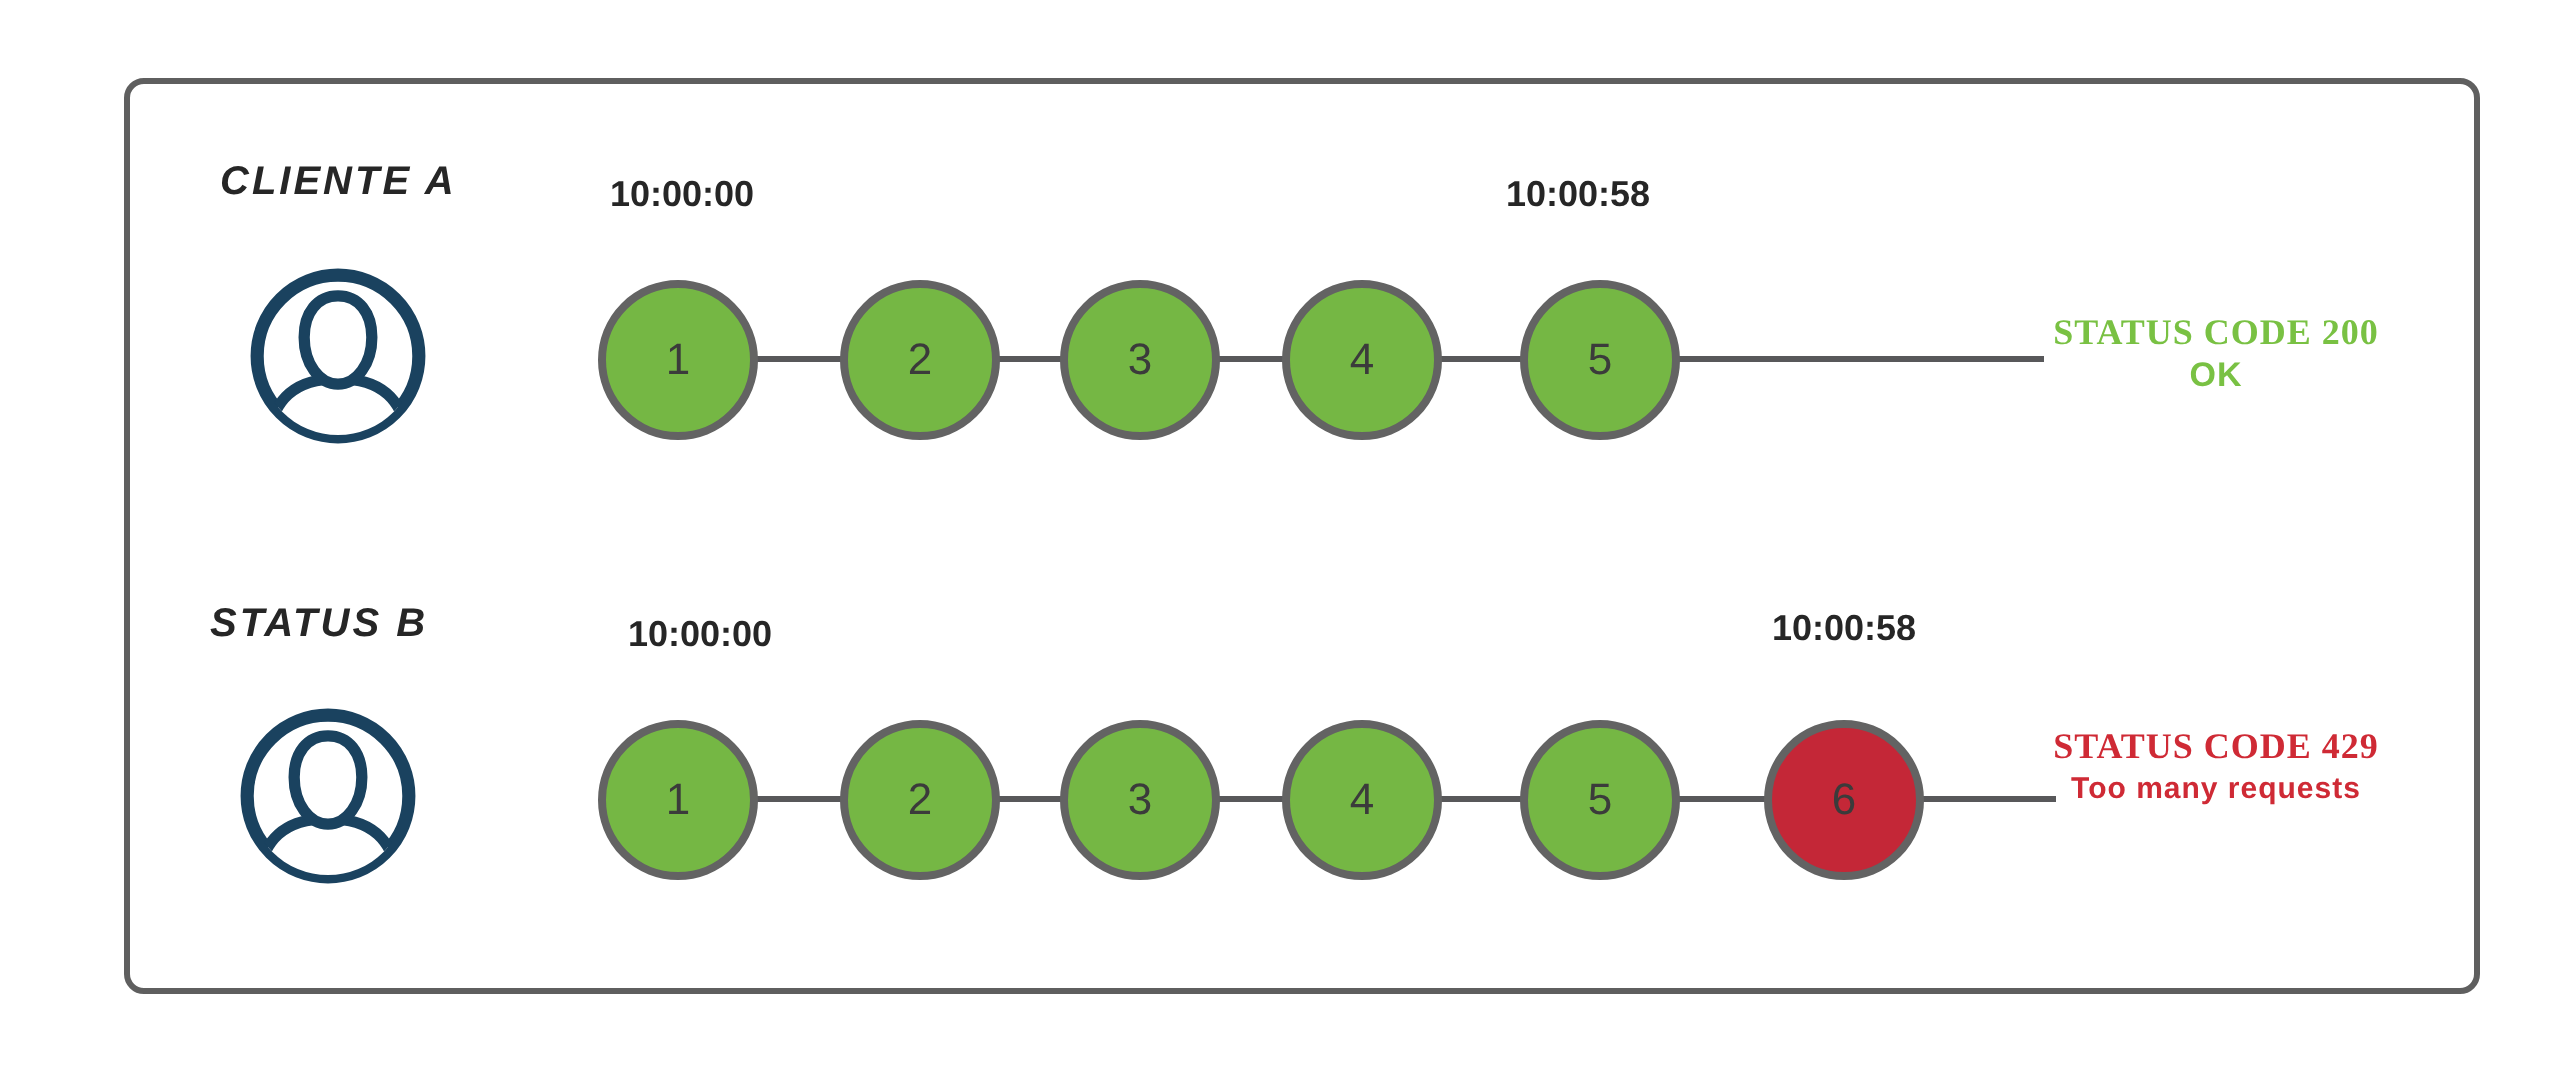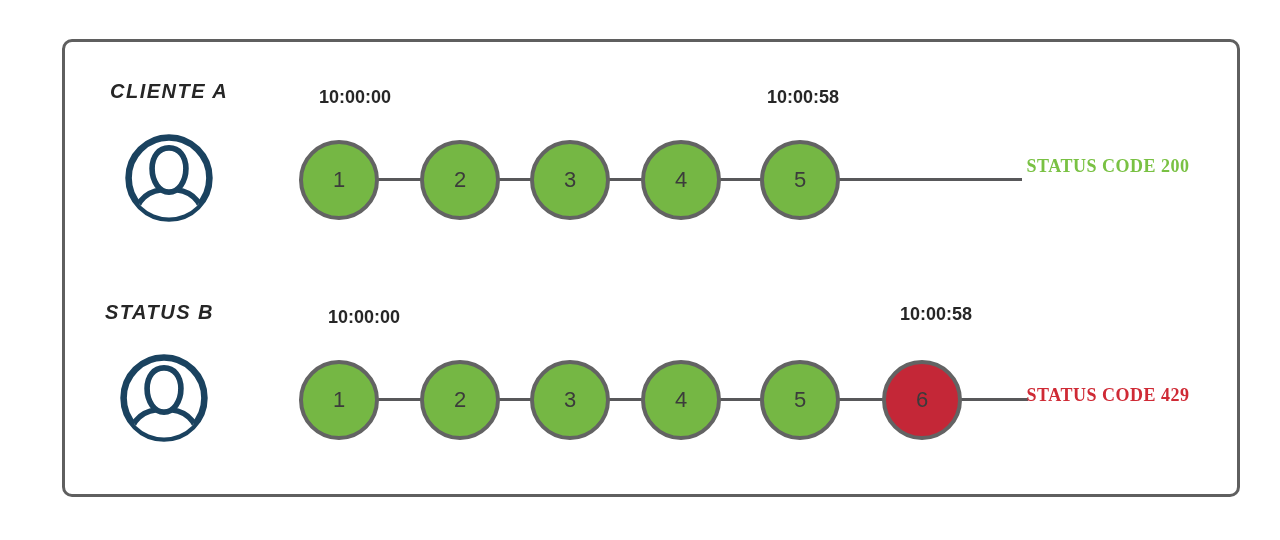--- a/index.html
+++ b/index.html
@@ -30,21 +30,21 @@
     font-size: 20px;
     font-weight: bold;
     font-style: italic;
     letter-spacing: 1.5px;
     color: var(--text, #1f1f1f);
     white-space: nowrap;
   }
   .timestamp {
     position: absolute;
     width: 100px;
-    text-align: right;
+    text-align: center;
     font-size: 18px;
     font-weight: bold;
     color: var(--text, #2d2d2d);
     white-space: nowrap;
   }
   .avatar {
     position: absolute;
     width: 94px;
     height: 94px;
     color: var(--user-icon, #1a425f);
@@ -111,20 +111,21 @@
   <div class="tline" style="left:339px; top:178px; width:683px;"></div>
 
   <div class="circle" style="left:299px; top:140px;" data-status="ok">1</div>
   <div class="circle" style="left:420px; top:140px;" data-status="ok">2</div>
   <div class="circle" style="left:530px; top:140px;" data-status="ok">3</div>
   <div class="circle" style="left:641px; top:140px;" data-status="ok">4</div>
   <div class="circle" style="left:760px; top:140px;" data-status="ok">5</div>
 
   <div class="result ok" style="left:1024px; top:155px;">
     <div class="line1">STATUS CODE 200</div>
+    <div class="line2">OK</div>
   </div>
 
   <div class="client-name" style="left:105px; top:301px;">STATUS B</div>
 
   <div class="timestamp" style="left:300px; top:307px;">10:00:00</div>
 
   <div class="timestamp" style="left:872px; top:304px;">10:00:58</div>
 
   <svg class="avatar" style="left:117px; top:351px;" viewBox="0 0 100 100">
     <defs>
@@ -141,16 +142,17 @@
 
   <div class="tline" style="left:339px; top:398px; width:689px;"></div>
 
   <div class="circle" style="left:299px; top:360px;" data-status="ok">1</div>
   <div class="circle" style="left:420px; top:360px;" data-status="ok">2</div>
   <div class="circle" style="left:530px; top:360px;" data-status="ok">3</div>
   <div class="circle" style="left:641px; top:360px;" data-status="ok">4</div>
   <div class="circle" style="left:760px; top:360px;" data-status="ok">5</div>
   <div class="circle" style="left:882px; top:360px;" data-status="blocked">6</div>
 
-  <div class="result blocked" style="left:1024px; top:384px;">
+  <div class="result blocked" style="left:1024px; top:362px;">
     <div class="line1">STATUS CODE 429</div>
+    <div class="line2">Too many requests</div>
   </div>
 </div>
 
 </body></html>

